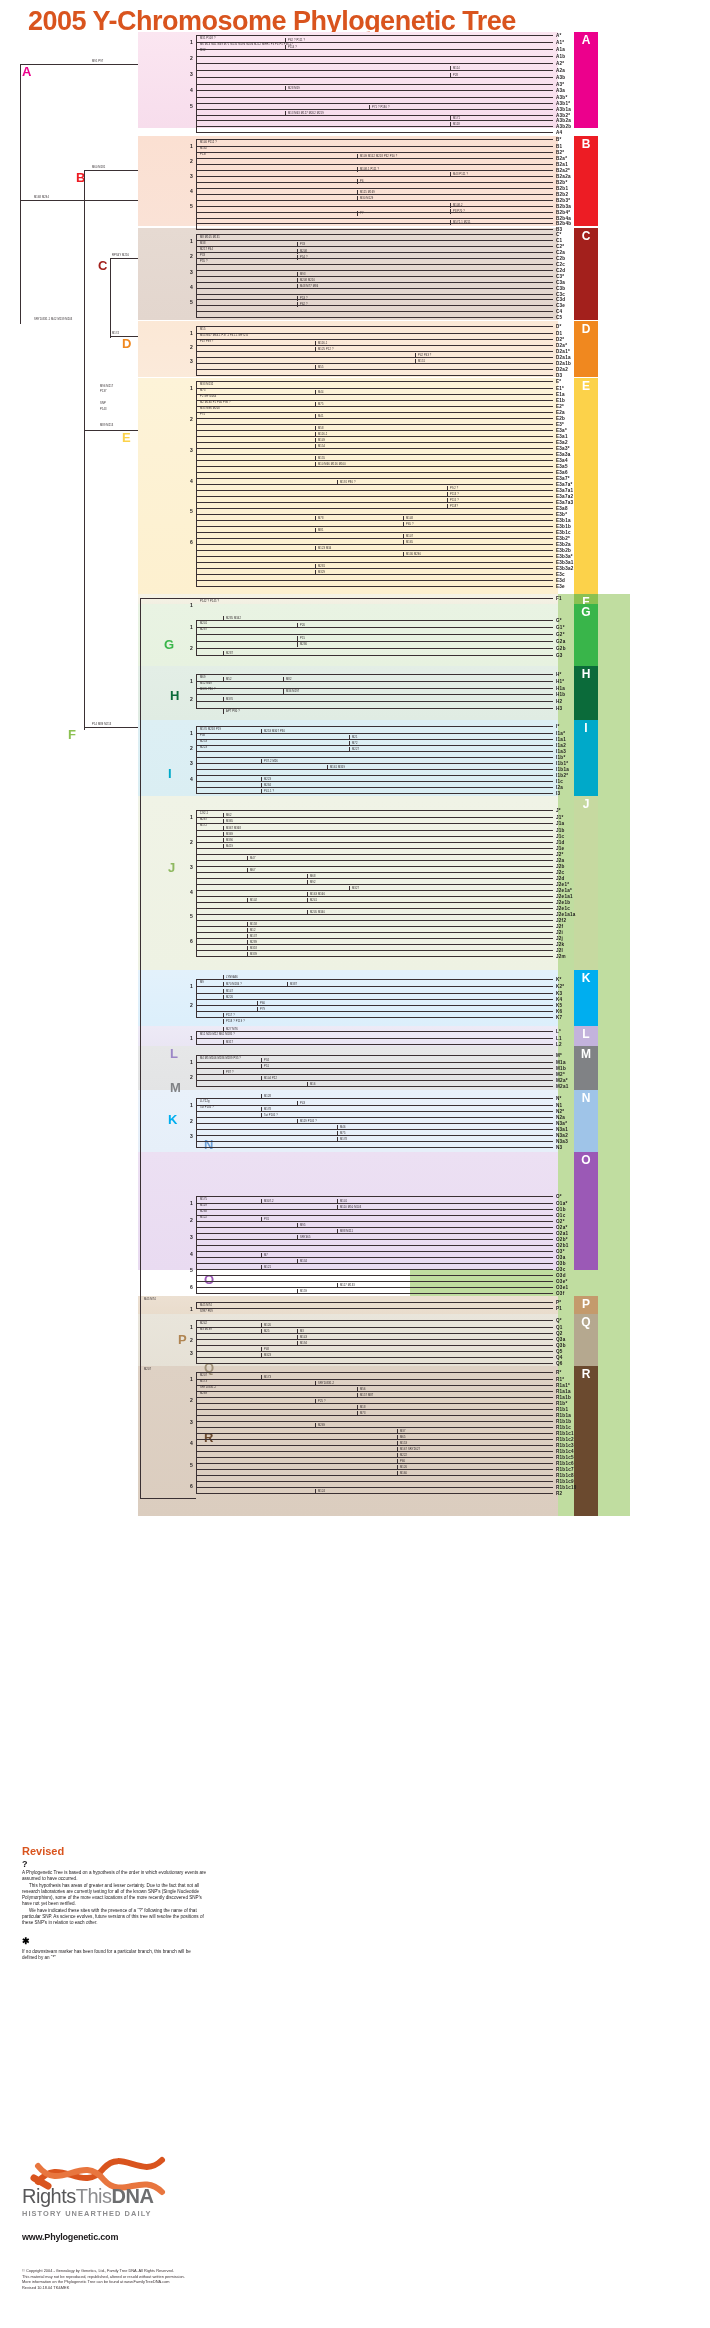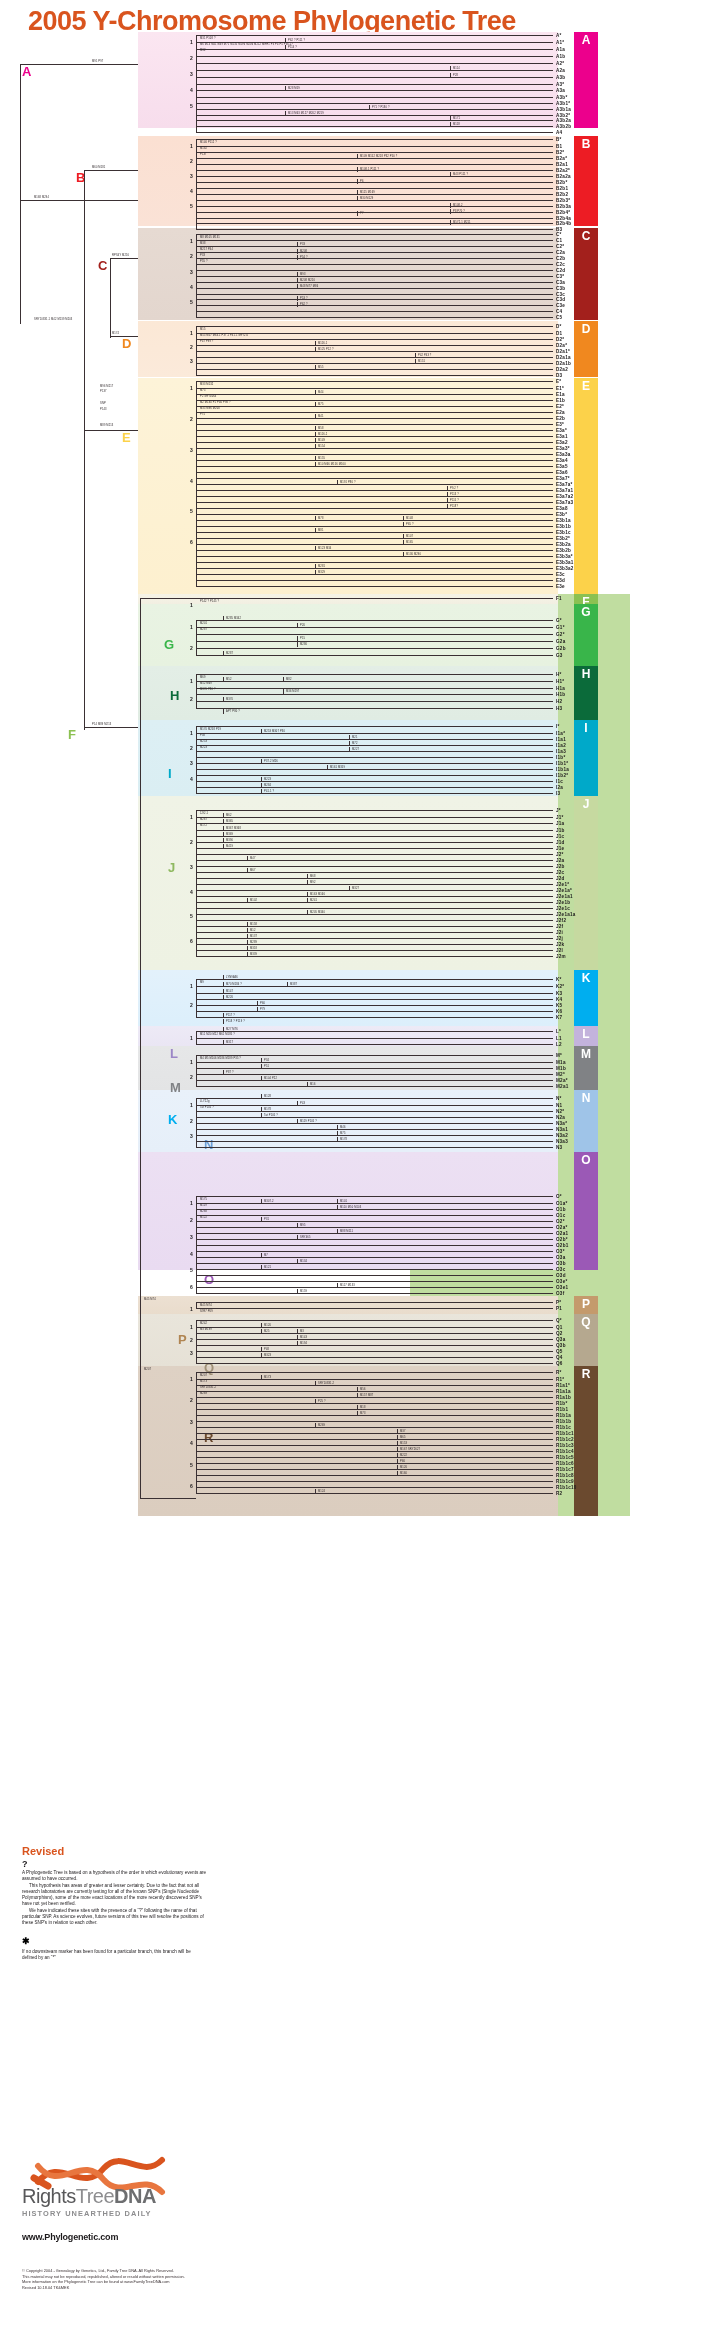--- a/index.html
+++ b/index.html
@@ -1313,21 +1313,21 @@
   <div class="starmark">✱</div>
   <p>If no downstream marker has been found for a particular branch, this branch will be defined by an “*”</p>
 </div>
 
 <svg class="helix" width="140" height="46" viewBox="0 0 140 46">
   <path d="M8 30 C 30 2, 52 44, 74 16 C 92 -4, 112 28, 132 8" stroke="#d9541e" stroke-width="6" fill="none" stroke-linecap="round"></path>
   <path d="M8 14 C 30 42, 52 0, 74 28 C 92 48, 112 20, 132 40" stroke="#e8763f" stroke-width="6" fill="none" stroke-linecap="round"></path>
   <path d="M4 26 L 18 34" stroke="#d9541e" stroke-width="7" fill="none" stroke-linecap="round"></path>
 </svg>
 <div id="logo">
-  <div class="wordmark"><span class="wm1">Rights</span><span class="wm2">Tree</span><span class="wm3">DNA</span></div>
+  <div class="wordmark"><span class="wm1">Rights</span><span class="wm2">This</span><span class="wm3">DNA</span></div>
   <div class="tagline">HISTORY UNEARTHED DAILY</div>
   <div class="url">www.Phylogenetic.com</div>
 </div>
 
 <div id="footer">
   <div>© Copyright 2004 - Genealogy by Genetics, Ltd., Family Tree DNA. All Rights Reserved.</div>
   <div>This material may not be reproduced, republished, altered or resold without written permission.</div>
   <div>More information on the Phylogenetic Tree can be found at www.FamilyTreeDNA.com</div>
   <div>Revised 10.18.04 TK&amp;MEK</div>
 </div>

